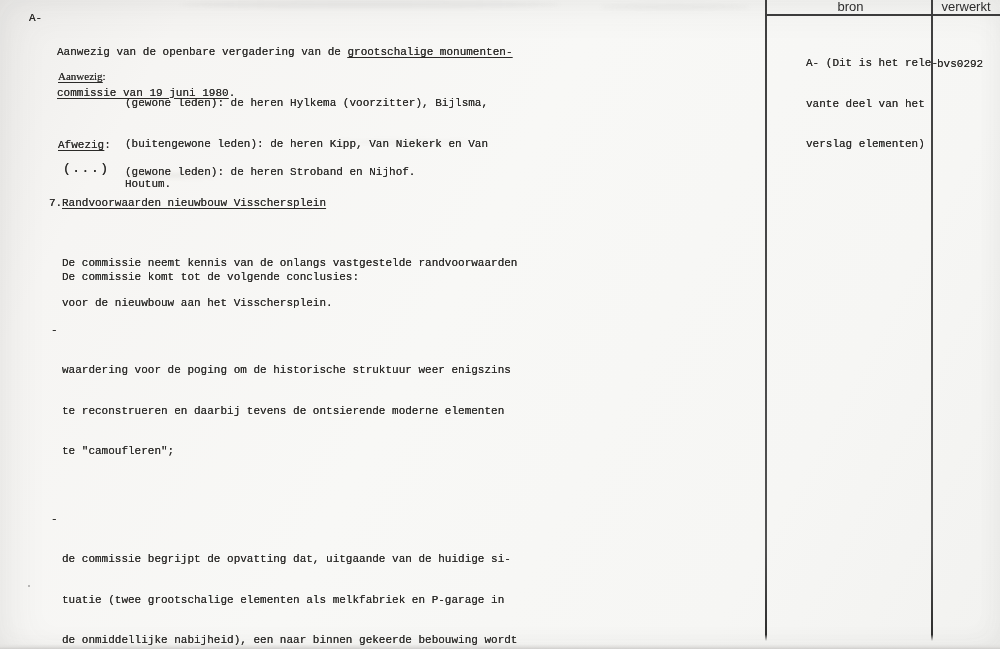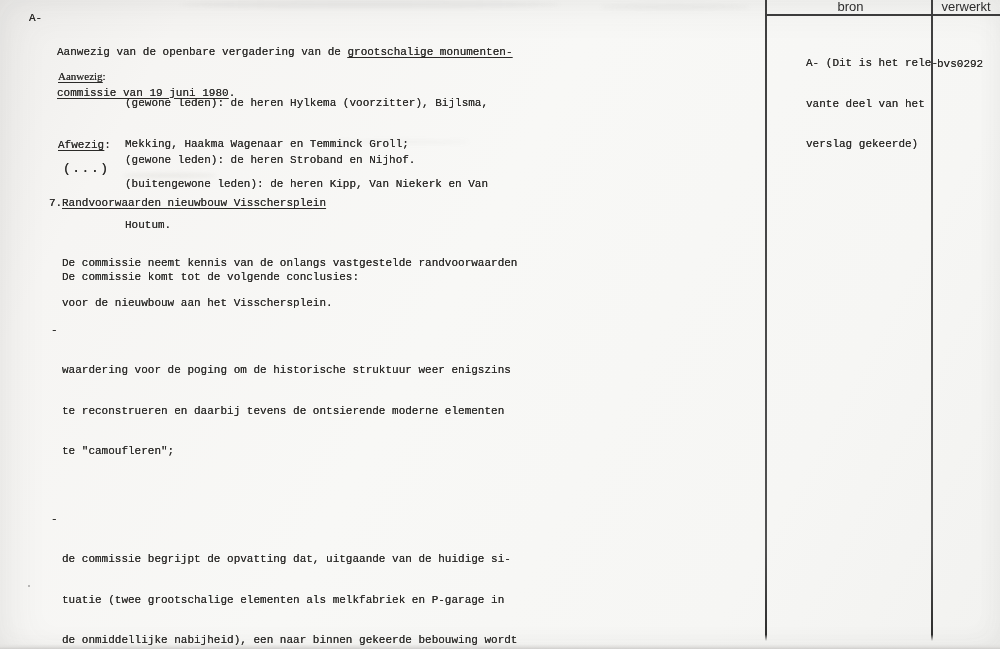--- a/index.html
+++ b/index.html
@@ -57,27 +57,26 @@
   <div class="tw" style="left:29px;top:12px;">A-</div>
 
   <div class="tw" style="left:57px;top:19px;">
     <div class="line"><span>Aanwezig van de openbare vergadering van de </span><span class="u">grootschalige monumenten-</span></div>
     <div class="line"><span class="u">commissie van 19 juni 1980</span><span>.</span></div>
   </div>
 
   <div class="tw" style="left:58px;top:70px;font-family:Liberation Serif, serif;"><span class="u">Aanwezig</span><span>:</span></div>
   <div class="tw" style="left:125px;top:70px;">
     <div class="line">(gewone leden): de heren Hylkema (voorzitter), Bijlsma,</div>
-    <div class="line">Mekking, Haakma Wagenaar en Temminck Groll;</div>
     <div class="line">(buitengewone leden): de heren Kipp, Van Niekerk en Van</div>
     <div class="line">Houtum.</div>
   </div>
 
   <div class="tw" style="left:58px;top:139px;"><span class="u">Afwezig</span><span>:</span></div>
-  <div class="tw" style="left:125px;top:127px;">
+  <div class="tw" style="left:125px;top:139px;">
     <div class="line">(gewone leden): de heren Stroband en Nijhof.</div>
   </div>
 
   <div class="tw ellipsis" style="left:63px;top:162px;">(...)</div>
 
   <div class="tw" style="left:49px;top:197px;">7.</div>
   <div class="tw" style="left:62px;top:197px;"><span class="u">Randvoorwaarden nieuwbouw Visschersplein</span></div>
 
   <div class="tw" style="left:62px;top:270.5px;">De commissie komt tot de volgende conclusies:</div>
 
@@ -107,18 +106,18 @@
   <div class="vline fade" style="left:765px;"></div>
   <div class="vline fade" style="left:931px;"></div>
   <div class="hline"></div>
 
   <div class="sans" style="left:766px;top:0px;width:169px;text-align:center;">bron</div>
   <div class="sans" style="left:932px;top:0px;width:68px;text-align:center;">verwerkt</div>
 
   <div class="tw" style="left:775px;top:30px;margin-left:31px;">
     <div class="line">A- (Dit is het rele-</div>
     <div class="line">vante deel van het</div>
-    <div class="line">verslag gekeerde)</div>
+    <div class="line">verslag elementen)</div>
   </div>
 
   <div class="tw" style="left:937px;top:58px;">bvs0292</div>
 
 </div>
 
 </body></html>

